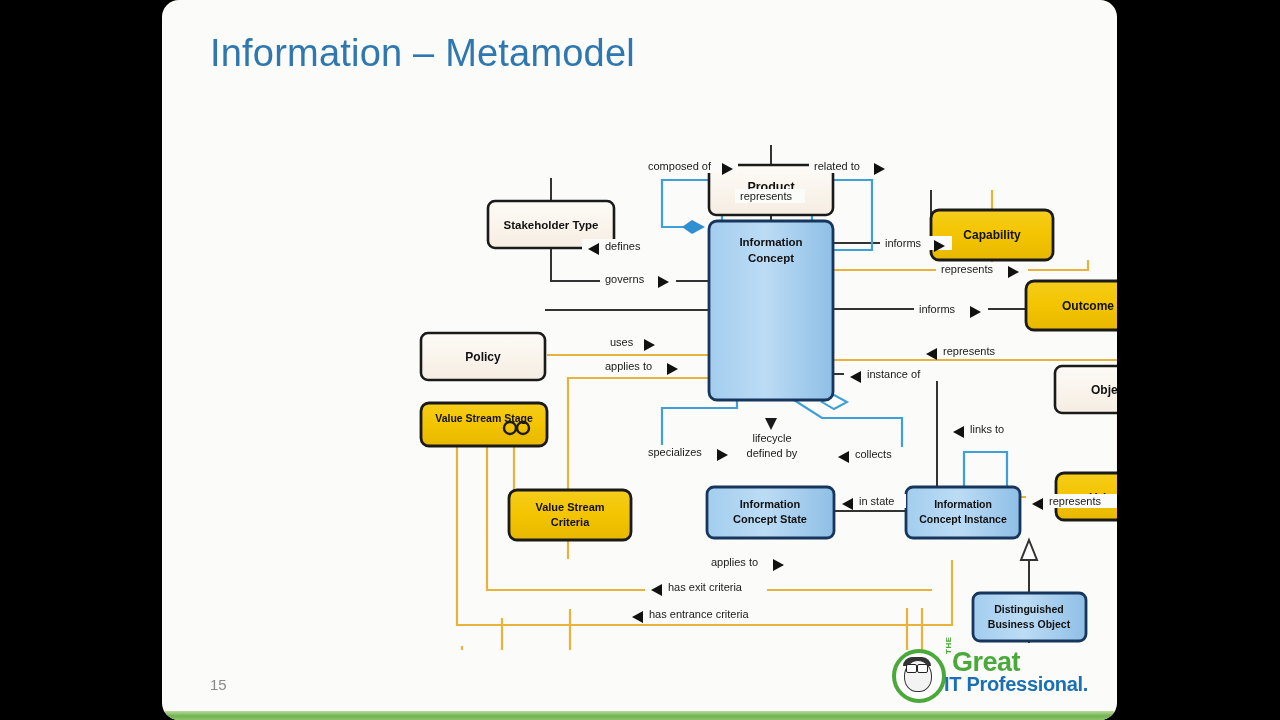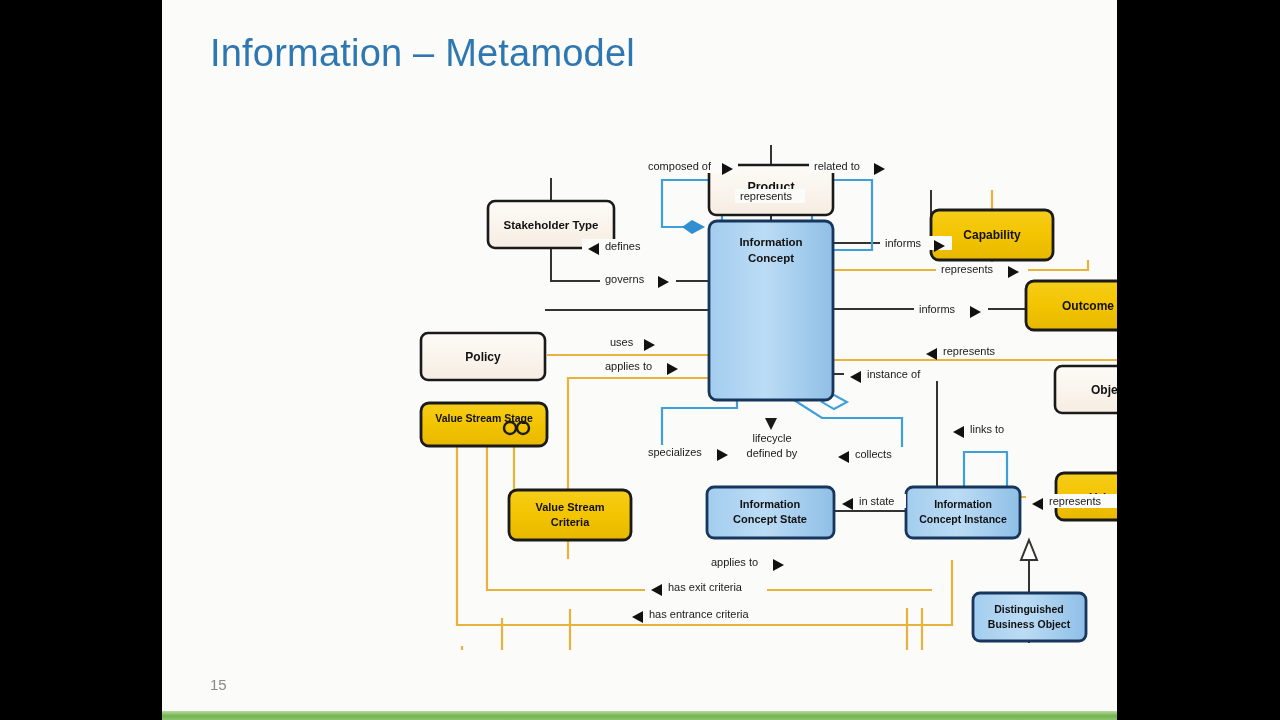--- a/index.html
+++ b/index.html
@@ -1,18 +1,18 @@
 <!DOCTYPE html>
 <html><head>
 <meta charset="utf-8">
 <style>
   html,body{margin:0;padding:0;background:#000;}
   body{width:1280px;height:720px;overflow:hidden;font-family:"Liberation Sans",sans-serif;}
   #stage{position:relative;width:1280px;height:720px;background:#000;}
-  #slide{position:absolute;left:162px;top:0;width:955px;height:720px;background:#fbfbf9;overflow:hidden;}
+  #slide{position:absolute;left:162px;top:0;width:955px;height:720px;background:#fbfbf9;overflow:hidden;border-radius:17px;}
   #slide-title{position:absolute;left:48px;top:32px;font-size:38px;color:#2e77b0;
     font-family:"Liberation Sans",sans-serif;font-weight:400;letter-spacing:.2px;white-space:nowrap;}
   #diagram{position:absolute;left:0;top:70px;width:955px;height:580px;}
   #page-number{position:absolute;left:48px;top:676px;font-size:15px;color:#8a8a8a;text-align:right;}
   #green-bar{position:absolute;left:0;top:711px;width:955px;height:9px;
     background:linear-gradient(to bottom,#bcd9a0,#71b451 55%,#8cc36b);}
   #logo{position:absolute;left:730px;top:645px;width:200px;height:56px;}
   #logo .mark{position:absolute;left:0;top:4px;width:46px;height:46px;border-radius:50%;
     border:4px solid #4aa93a;background:#fff;overflow:hidden;}
   #logo .face{position:absolute;left:8px;top:7px;width:26px;height:30px;border-radius:50% 50% 45% 45%;
@@ -326,19 +326,30 @@
         <g>
           <rect x="464" y="537" width="156" height="14" fill="#fbfbf9"></rect>
           <polygon points="481,541 470,547 481,553" fill="#111"></polygon>
           <text x="487" y="548">has entrance criteria</text>
         </g>
       </g>
     </svg>
 
     <div id="page-number">15</div>
 
+    <div id="logo">
+      <div class="mark">
+        <div class="hair"></div>
+        <div class="face"></div>
+        <div class="glass g1"></div>
+        <div class="glass g2"></div>
+      </div>
+      <div class="the">THE</div>
+      <div class="great">Great</div>
+      <div class="itpro">IT Professional.</div>
+    </div>
 
     <div id="green-bar"></div>
   </div>
 
   <div style="position:absolute;left:0;top:0;width:162px;height:720px;background:#000;"></div>
   <div style="position:absolute;left:1117px;top:0;width:163px;height:720px;background:#000;"></div>
 </div>
 
 </body></html>

